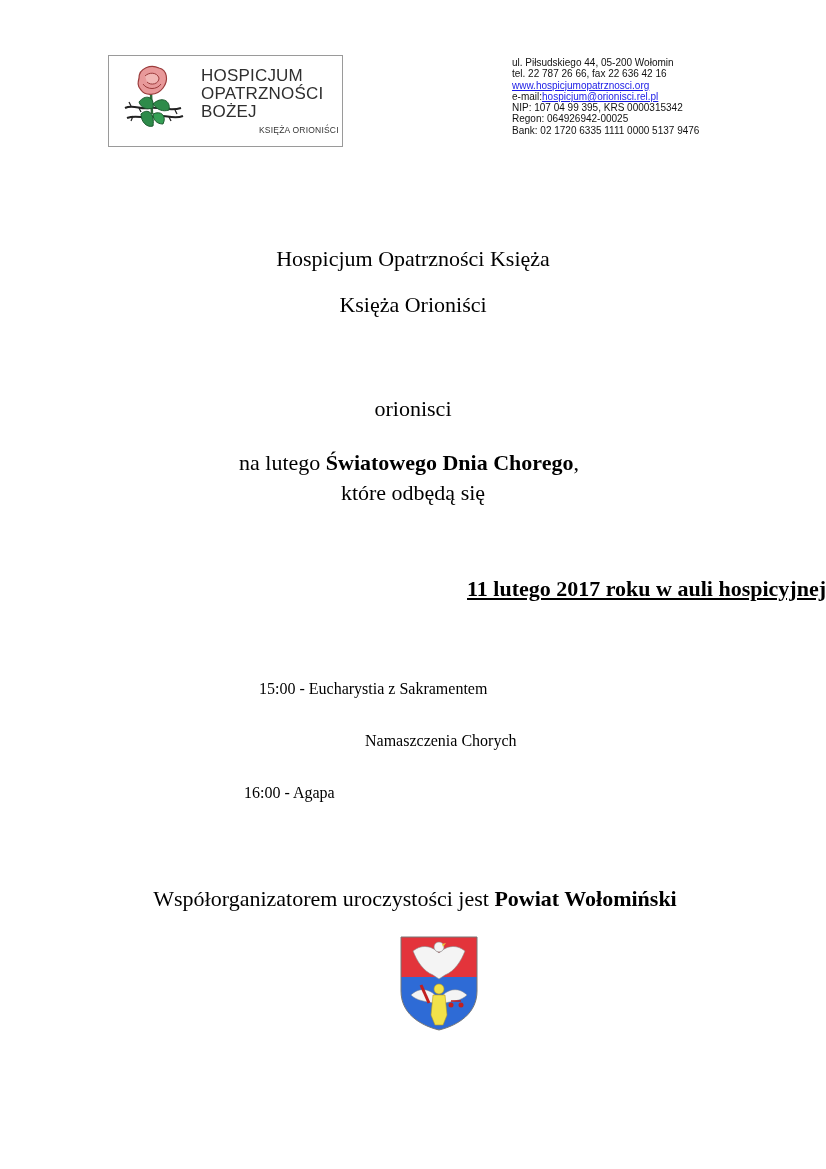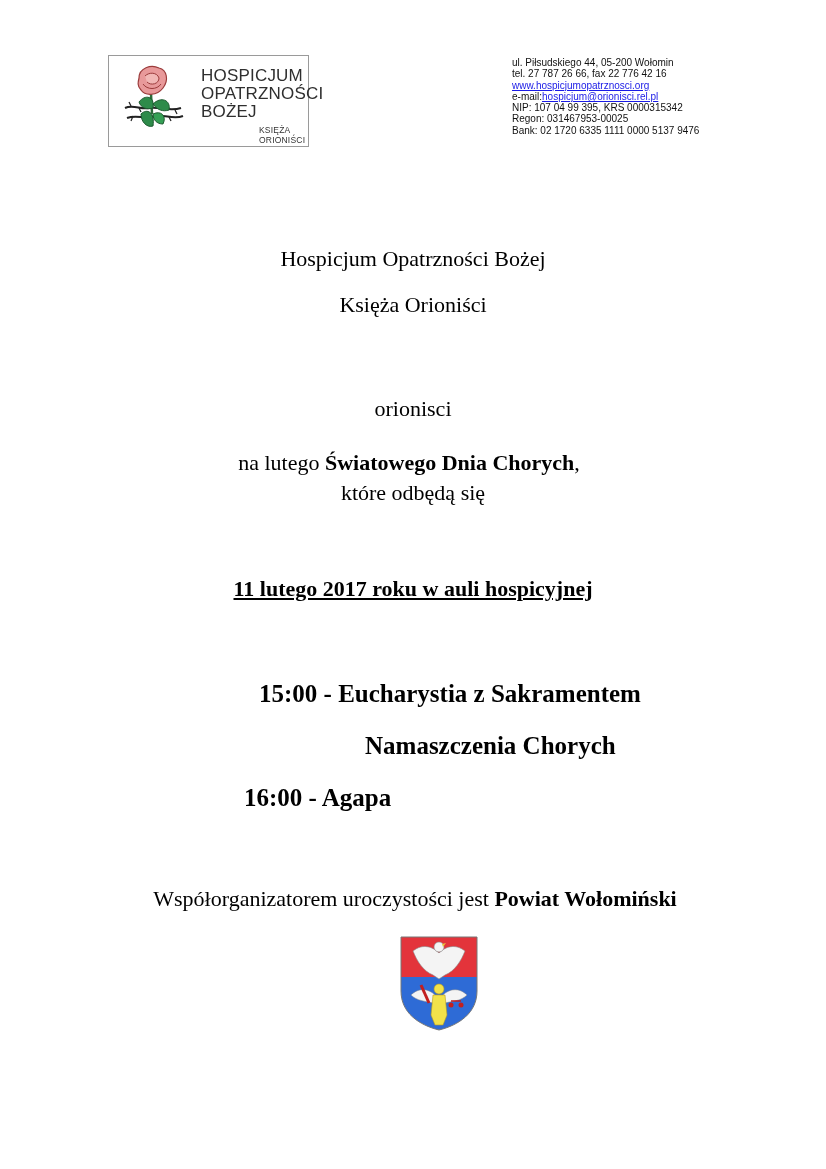--- a/index.html
+++ b/index.html
@@ -1,27 +1,27 @@
 <!DOCTYPE html>
 <html><head>
 <meta charset="utf-8">
 <style>
   html, body { margin:0; padding:0; background:#ffffff; }
   body { width:826px; height:1169px; position:relative; overflow:hidden; font-family:"Liberation Serif", serif; color:#000; }
-  .logo-box { position:absolute; left:108px; top:55px; width:201px; height:92px; border:1px solid #9a9a9a; box-sizing:border-box; background:#fff; }
+  .logo-box { position:absolute; left:108px; top:55px; width:235px; height:92px; border:1px solid #9a9a9a; box-sizing:border-box; background:#fff; }
   .logo-rose { position:absolute; left:10px; top:8px; width:68px; height:72px; }
   .logo-text { position:absolute; left:92px; top:11px; font-family:"Liberation Sans", sans-serif; font-size:17px; line-height:18px; color:#2f2f2f; letter-spacing:0.2px; }
   .logo-sub { position:absolute; left:150px; top:69px; font-family:"Liberation Sans", sans-serif; font-size:8.5px; color:#333; letter-spacing:0.2px; }
   .contact { position:absolute; left:512px; top:57px; font-family:"Liberation Sans", sans-serif; font-size:10px; line-height:11.3px; color:#111; white-space:nowrap; }
   .contact a { color:#1a1ae6; text-decoration:underline; }
   .line { position:absolute; left:0; width:826px; text-align:center; white-space:nowrap; }
   .t22 { font-size:22px; }
-  .b22 { font-size:22px; font-weight:bold; }
+  .b22 { font-size:22px; font-weight:bold;text-align:right; }
   .u { text-decoration:underline; }
-  .left-line { position:absolute; white-space:nowrap; font-size:25px; font-weight:bold; }
+  .left-line { position:absolute; white-space:nowrap; font-size:16px; font-weight:normal; }
   .crest { position:absolute; left:399px; top:935px; width:80px; height:96px; }
 </style>
 </head>
 <body>
 
 <div class="logo-box">
   <svg class="logo-rose" viewBox="0 0 68 72">
     <path d="M6 44 C14 40 22 46 30 44 C40 42 50 48 62 44" stroke="#222" stroke-width="2" fill="none"></path>
     <path d="M8 54 C18 50 26 56 36 52 C46 50 54 56 64 52" stroke="#222" stroke-width="2" fill="none"></path>
     <g stroke="#222" stroke-width="1.2">
@@ -44,33 +44,33 @@
   <div class="logo-text">
     <div>HOSPICJUM</div>
     <div>OPATRZNOŚCI</div>
     <div>BOŻEJ</div>
   </div>
   <div class="logo-sub">KSIĘŻA ORIONIŚCI</div>
 </div>
 
 <div class="contact">
   <div>ul. Piłsudskiego 44, 05-200 Wołomin</div>
-  <div>tel. 27 787 26 66,  fax 22 776 42 16</div>
+  <div>tel. 22 787 26 66,  fax 22 636 42 16</div>
   <div><a>www.hospicjumopatrznosci.org</a></div>
   <div><span>e-mail:</span><a>hospicjum@orionisci.rel.pl</a></div>
   <div>NIP: 107 04 99 395,  KRS 0000315342</div>
-  <div>Regon: 031467953-00025</div>
+  <div>Regon: 064926942-00025</div>
   <div>Bank: 02 1720 6335 1111 0000 5137 9476</div>
 </div>
 
-<div class="line t22" style="top:246px;">Hospicjum Opatrzności Bożej</div>
+<div class="line t22" style="top:246px;">Hospicjum Opatrzności Księża</div>
 <div class="line t22" style="top:292px;">Księża Orioniści</div>
 
 <div class="line t22" style="top:396px;">orionisci</div>
-<div class="line t22" style="top:450px; left:-4px;"><span>na lutego </span><b>Światowego Dnia Chorych</b><span>,</span></div>
+<div class="line t22" style="top:450px; left:-4px;"><span>na lutego </span><b>Światowego Dnia Chorego</b><span>,</span></div>
 <div class="line t22" style="top:480px;">które odbędą się</div>
 
 <div class="line b22 u" style="top:576px;">11 lutego 2017 roku w auli hospicyjnej</div>
 
 <div class="left-line" style="left:259px; top:680px;">15:00 - Eucharystia z Sakramentem</div>
 <div class="left-line" style="left:334px; top:732px;margin-left:31px;">Namaszczenia Chorych</div>
 <div class="left-line" style="left:244px; top:784px;">16:00 - Agapa</div>
 
 <div class="line t22" style="top:886px; left:2px;"><span>Współorganizatorem uroczystości jest </span><b>Powiat Wołomiński</b></div>
 

